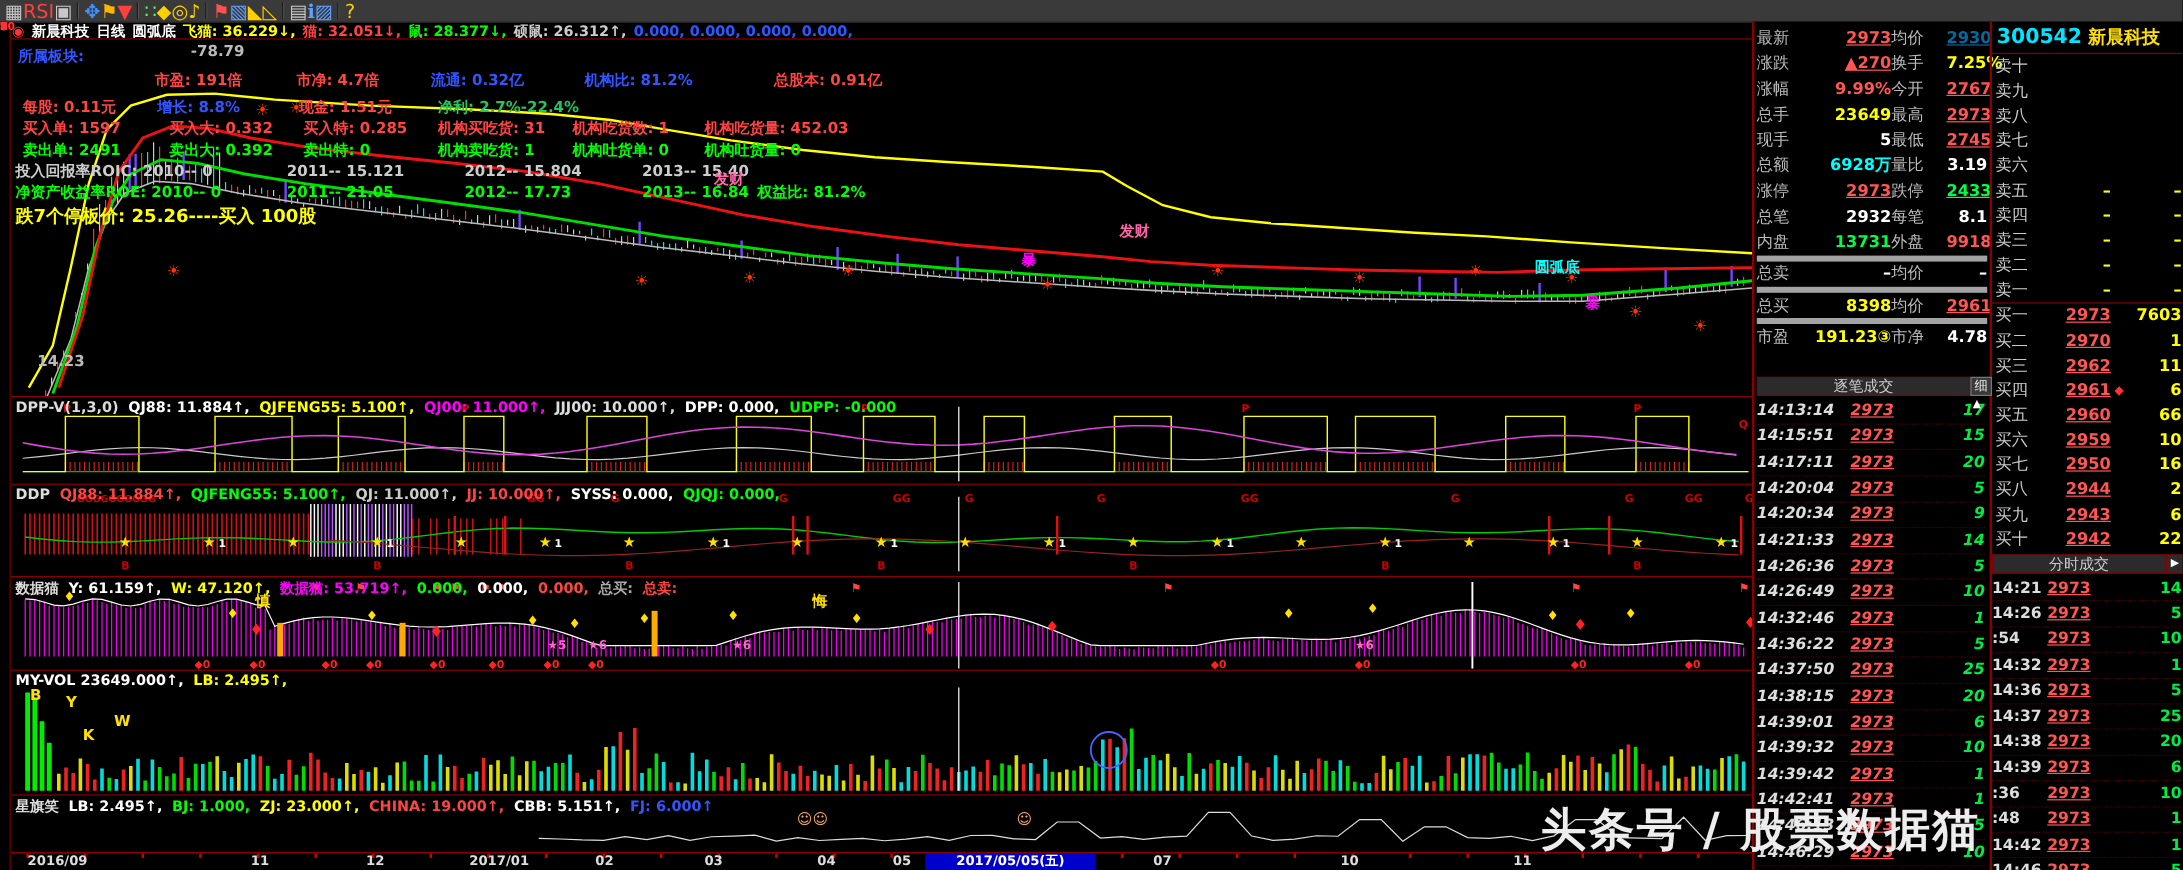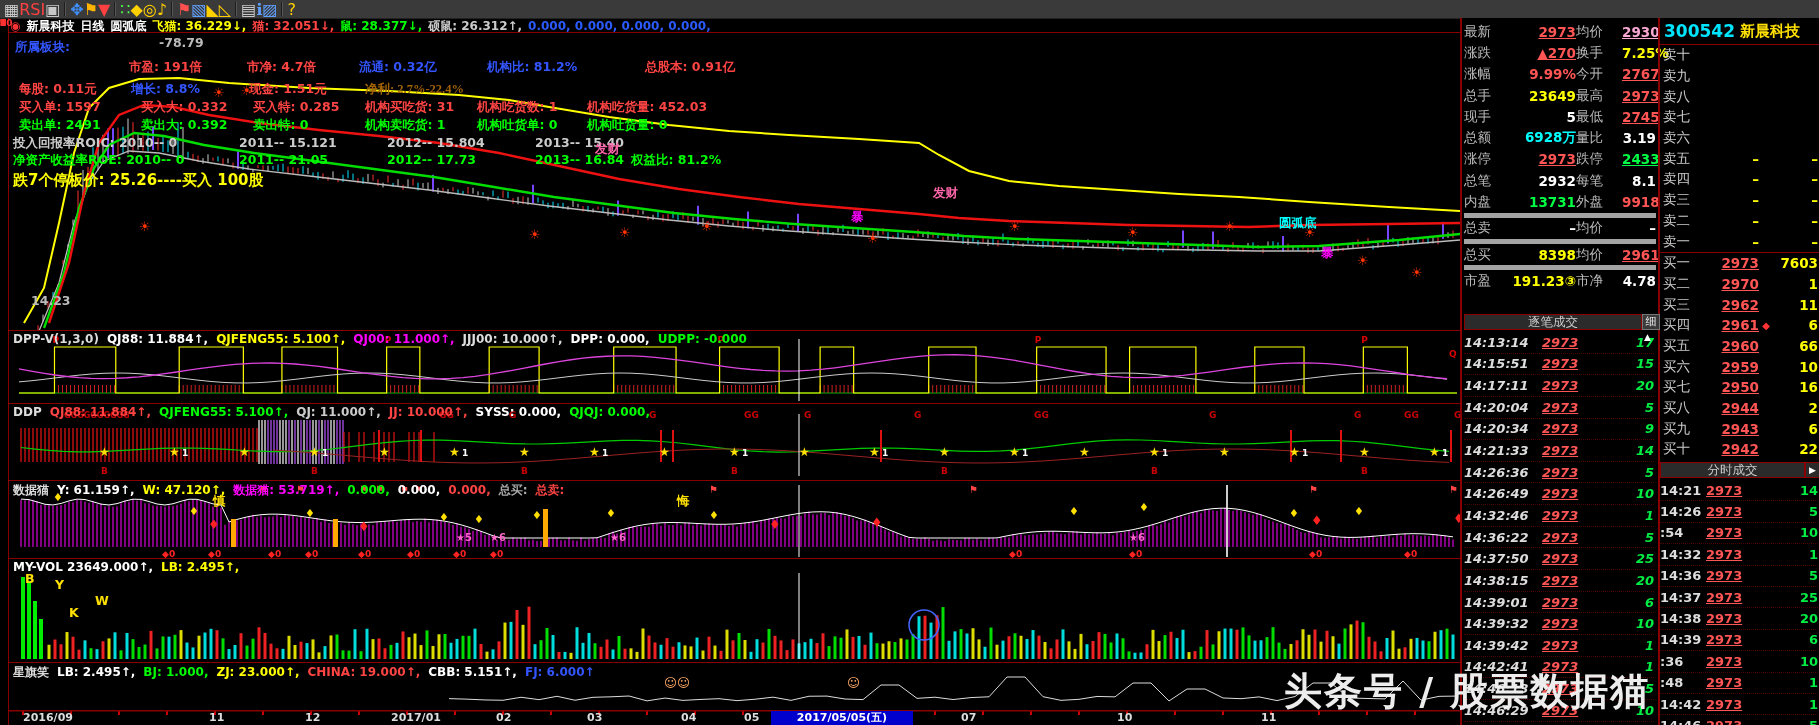--- a/index.html
+++ b/index.html
@@ -430,21 +430,21 @@
         <line x1="1439" y1="199.2870748334797" x2="1439" y2="205.03278974238563" stroke="#cccccc" stroke-width="1"></line>
         <line x1="1444" y1="197.5503494451227" x2="1444" y2="205.15148702300618" stroke="#ff3333" stroke-width="1"></line>
         <polyline points="30,298 50,250 65,190 80,150 95,128 120,118 150,120 190,128 240,136 300,143 360,150 420,157 480,165 540,173 600,180 660,187 720,193 780,198 840,202 900,206 950,209 1010,212 1070,214 1130,216 1190,217 1250,218 1310,218 1390,212 1451,207" fill="none" stroke="#bbbbbb" stroke-width="1.3"></polyline>
         <polyline points="35,295 55,240 70,175 85,135 100,112 125,100 155,103 195,112 245,120 305,128 365,136 425,144 485,154 545,164 605,172 665,180 725,186 785,191 845,195 905,199 955,203 1010,206 1070,208 1130,210 1190,212 1250,214 1310,213 1390,207 1451,201" fill="none" stroke="#00dd00" stroke-width="2.4"></polyline>
         <polyline points="40,290 60,230 75,160 90,110 110,82 135,72 165,74 200,82 250,90 310,97 370,103 430,110 490,120 550,133 610,146 670,156 730,164 790,171 850,176 910,181 950,185 1000,188 1060,190 1120,192 1180,193 1240,194 1300,192 1380,191 1451,190" fill="none" stroke="#ee1111" stroke-width="2.4"></polyline>
         <polyline points="15,290 35,255 50,190 65,120 80,75 100,55 130,46 170,45 220,50 300,55 380,58 450,62 500,67 540,74 600,84 660,92 720,98 780,102 850,106 910,110 930,122 960,138 1000,148 1050,153 1110,157 1170,161 1230,164 1300,169 1380,174 1451,178" fill="none" stroke="#ffff00" stroke-width="2"></polyline>
       </svg>
     <div>
         <div class="ovl" style="position: absolute; left: 6px; top: 6px;"><span style="color: rgb(51, 85, 255);">所属板块:</span></div>
         <div class="ovl" style="position: absolute; left: 120px; top: 26px;"><span style="color: rgb(255, 68, 68); min-width: 118px;">市盈: 191倍</span><span style="color: rgb(255, 68, 68); min-width: 112px;">市净: 4.7倍</span><span style="color: rgb(51, 85, 255); min-width: 128px;">流通: 0.32亿</span><span style="color: rgb(51, 85, 255); min-width: 158px;">机构比: 81.2%</span><span style="color: rgb(255, 68, 68);">总股本: 0.91亿</span></div>
-        <div class="ovl" style="position: absolute; left: 10px; top: 48px;"><span style="color: rgb(255, 68, 68); min-width: 112px;">每股: 0.11元</span><span style="color: rgb(51, 85, 255); min-width: 118px;">增长: 8.8%</span><span style="color: rgb(255, 68, 68); min-width: 116px;">现金: 1.51元</span><span style="color: #a16207; font-family: Liberation Serif, serif;">净利: 2.7%-22.4%</span></div>
+        <div class="ovl" style="position: absolute; left: 10px; top: 48px;"><span style="color: rgb(255, 68, 68); min-width: 112px;">每股: 0.11元</span><span style="color: rgb(51, 85, 255); min-width: 118px;">增长: 8.8%</span><span style="color: rgb(255, 68, 68); min-width: 116px;">现金: 1.51元</span><span style="color: #22c55e;">净利: 2.7%-22.4%</span></div>
         <div class="ovl" style="position: absolute; left: 10px; top: 66px;"><span style="color: rgb(255, 68, 68); min-width: 122px;">买入单: 1597</span><span style="color: rgb(255, 68, 68); min-width: 112px;">买入大: 0.332</span><span style="color: rgb(255, 68, 68); min-width: 112px;">买入特: 0.285</span><span style="color: rgb(255, 68, 68); min-width: 112px;">机构买吃货: 31</span><span style="color: rgb(255, 68, 68); min-width: 110px;">机构吃货数: 1</span><span style="color: rgb(255, 68, 68);">机构吃货量: 452.03</span></div>
         <div class="ovl" style="position: absolute; left: 10px; top: 84px;"><span style="color: rgb(0, 255, 0); min-width: 122px;">卖出单: 2491</span><span style="color: rgb(0, 255, 0); min-width: 112px;">卖出大: 0.392</span><span style="color: rgb(0, 255, 0); min-width: 112px;">卖出特: 0</span><span style="color: rgb(0, 255, 0); min-width: 112px;">机构卖吃货: 1</span><span style="color: rgb(0, 255, 0); min-width: 110px;">机构吐货单: 0</span><span style="color: rgb(0, 255, 0);">机构吐货量: 0</span></div>
         <div class="ovl" style="position: absolute; left: 4px; top: 102px;"><span style="color: rgb(204, 204, 204); min-width: 226px;">投入回报率ROIC: 2010-- 0</span><span style="color: rgb(204, 204, 204); min-width: 148px;">2011-- 15.121</span><span style="color: rgb(204, 204, 204); min-width: 148px;">2012-- 15.804</span><span style="color: rgb(204, 204, 204);">2013-- 15.40</span></div>
         <div class="ovl" style="position: absolute; left: 4px; top: 119px;"><span style="color: rgb(0, 255, 0); min-width: 226px;">净资产收益率ROE: 2010-- 0</span><span style="color: rgb(0, 255, 0); min-width: 148px;">2011-- 21.05</span><span style="color: rgb(0, 255, 0); min-width: 148px;">2012-- 17.73</span><span style="color: rgb(0, 255, 0); min-width: 96px;">2013-- 16.84</span><span style="color: rgb(0, 255, 0);">权益比: 81.2%</span></div>
         <div class="ovl big" style="position: absolute; left: 4px; top: 138px;"><span style="color: rgb(255, 255, 0);">跌7个停板价: 25.26----买入 100股</span></div>
       </div>
     <div>
         <div class="ovl" style="position: absolute; left: 150px; top: 2px;"><span style="color: rgb(187, 187, 187);">-78.79</span></div>
         <div class="ovl" style="position: absolute; left: 22px; top: 260px;"><span style="color: rgb(187, 187, 187);">14.23</span></div>
         <div class="ovl" style="position: absolute; left: 1270px; top: 182px;"><span style="color: rgb(0, 255, 255);">圆弧底</span></div>
@@ -1577,21 +1577,21 @@
     <div id="axis-highlight" style="left: 762px; width: 142px; background: rgb(0, 0, 204); color: rgb(255, 255, 255);">2017/05/05(五)</div>
   </div>
 
   <div id="rregion">
     <div id="rcol1">
       <div id="qrows" style="margin-top:3px;">
           <div class="qrow">
             <span class="lab">最新</span>
             <span class="val u" style="color: rgb(255, 85, 85);">2973</span>
             <span class="lab">均价</span>
-            <span class="val u" style="color: #f9a8d4; text-align: right;">2930</span>
+            <span class="val u" style="color: #0369a1; text-align: right;">2930</span>
           </div>
           <div class="qrow">
             <span class="lab">涨跌</span>
             <span class="val u" style="color: rgb(255, 85, 85);">▲270</span>
             <span class="lab">换手</span>
             <span class="val" style="color: rgb(255, 255, 0);">7.25%</span>
           </div>
           <div class="qrow">
             <span class="lab">涨幅</span>
             <span class="val" style="color: rgb(255, 85, 85);">9.99%</span>

